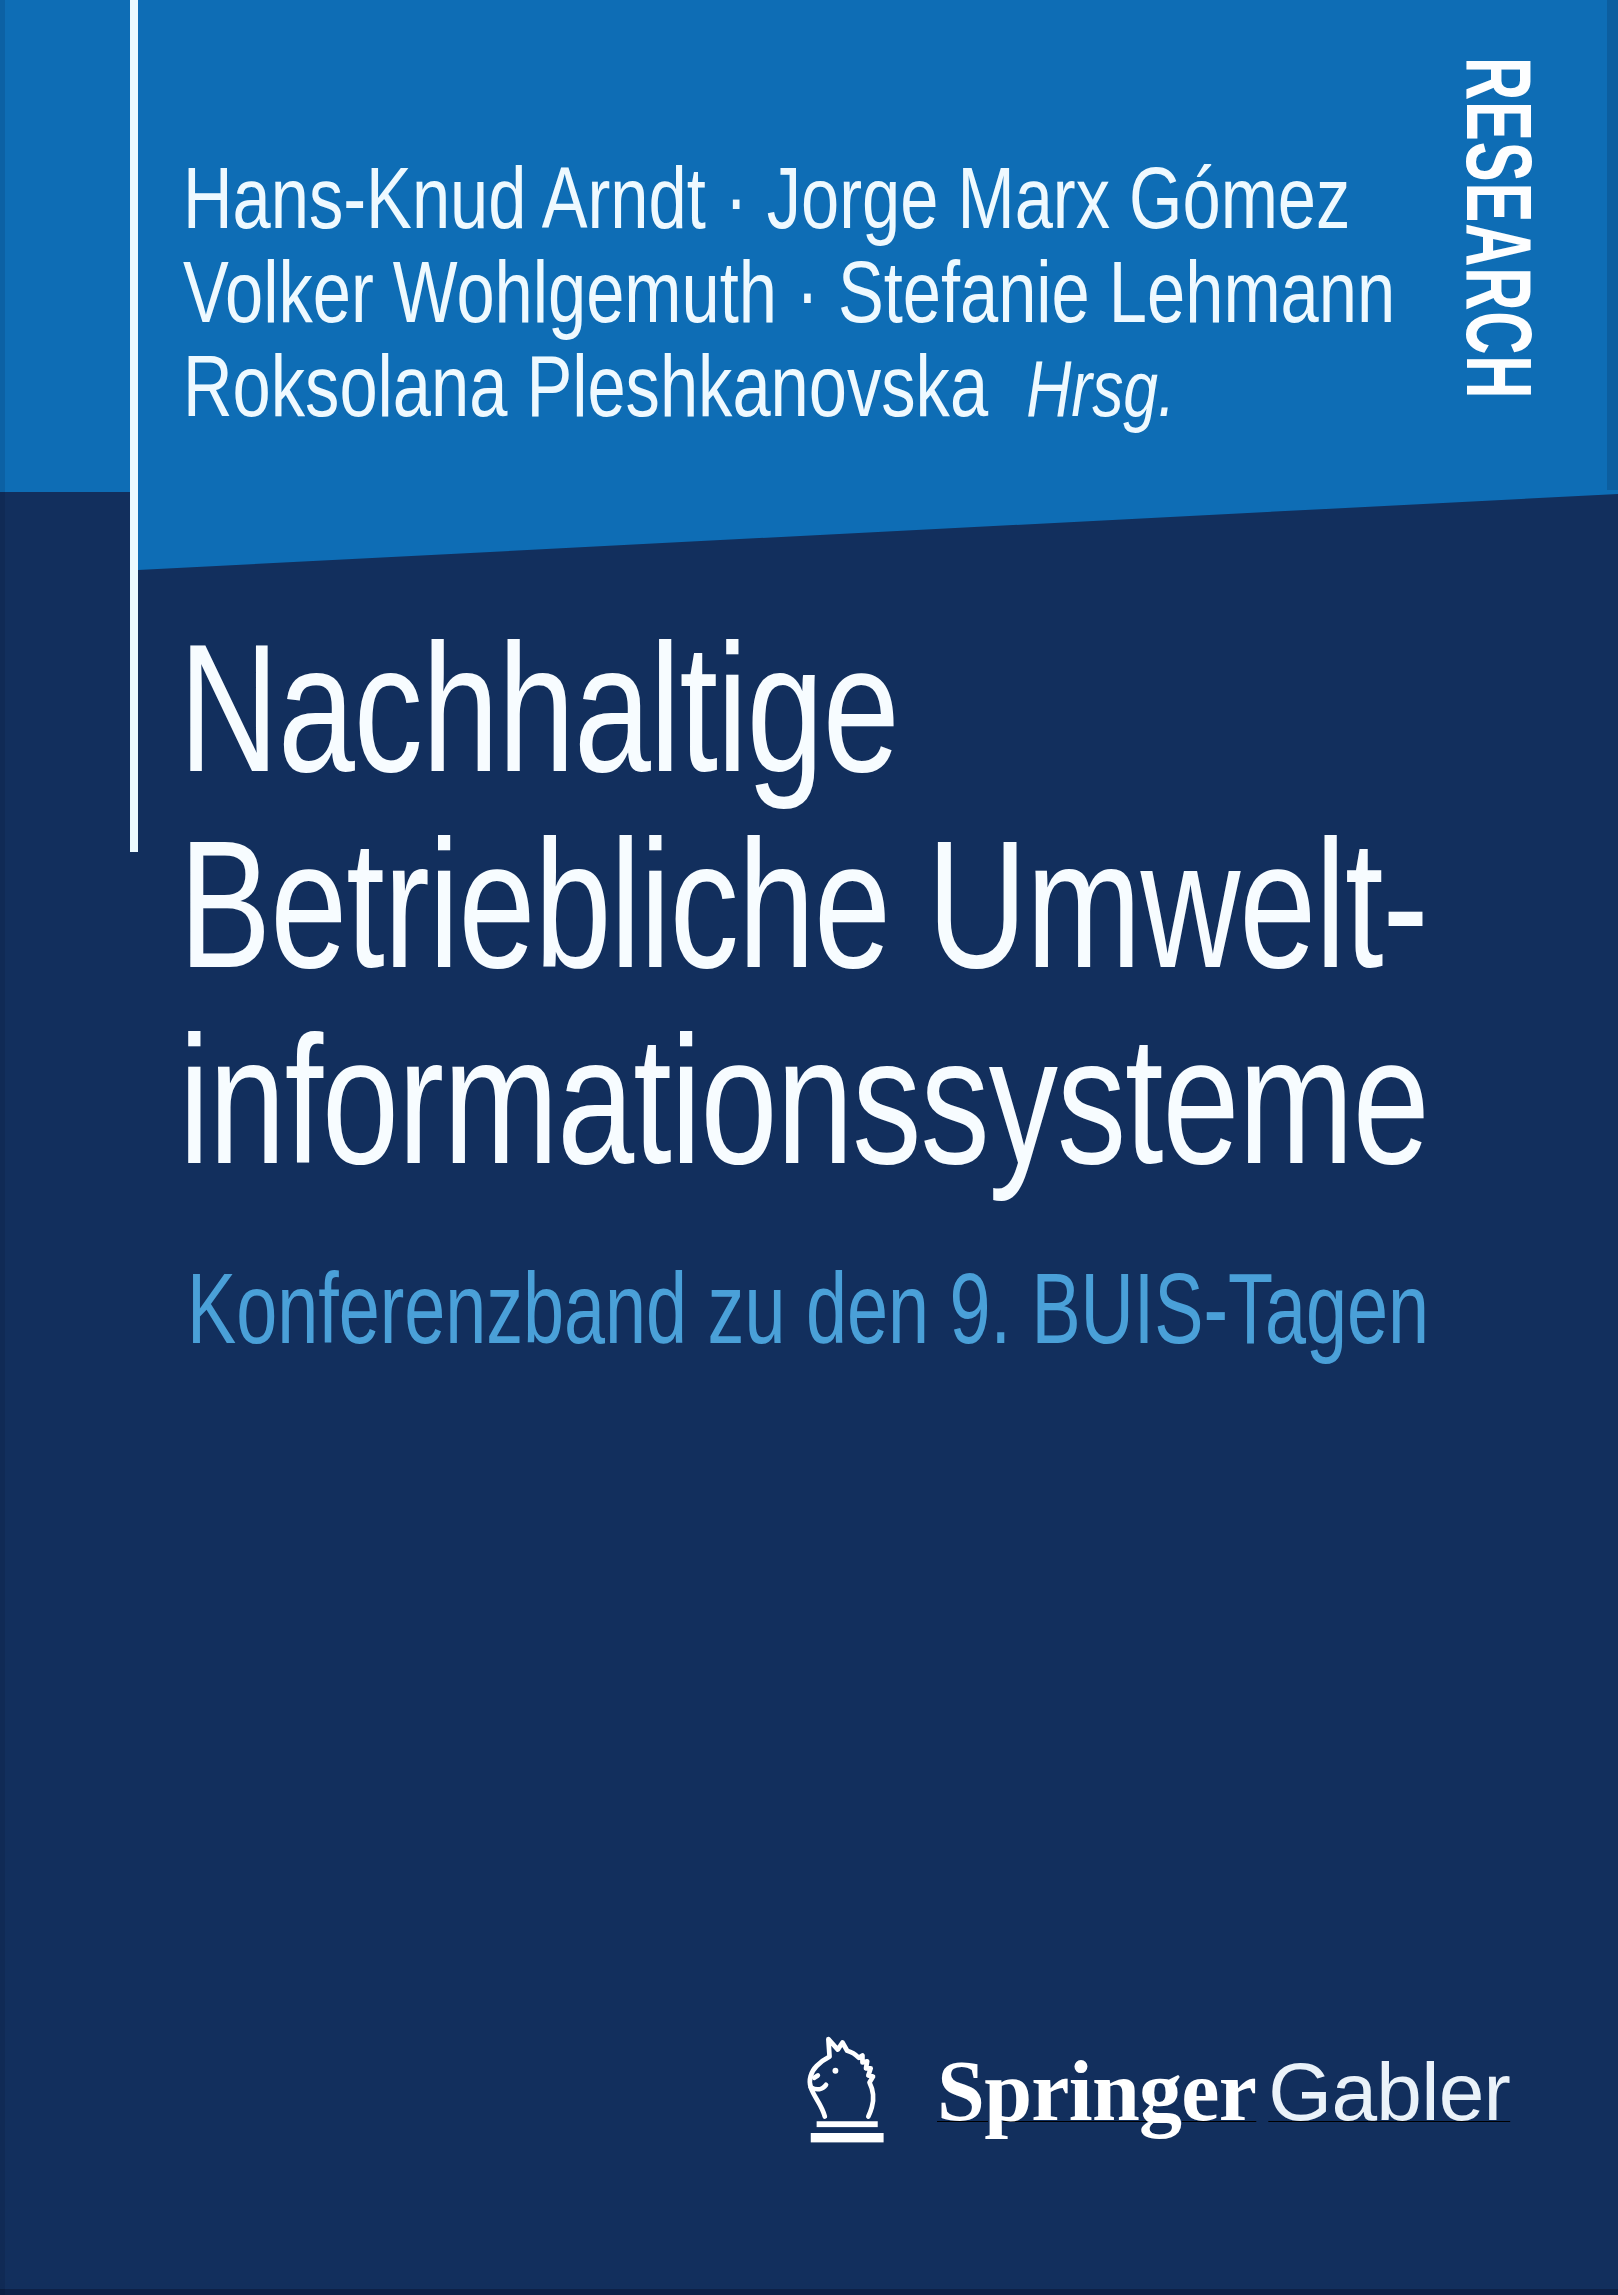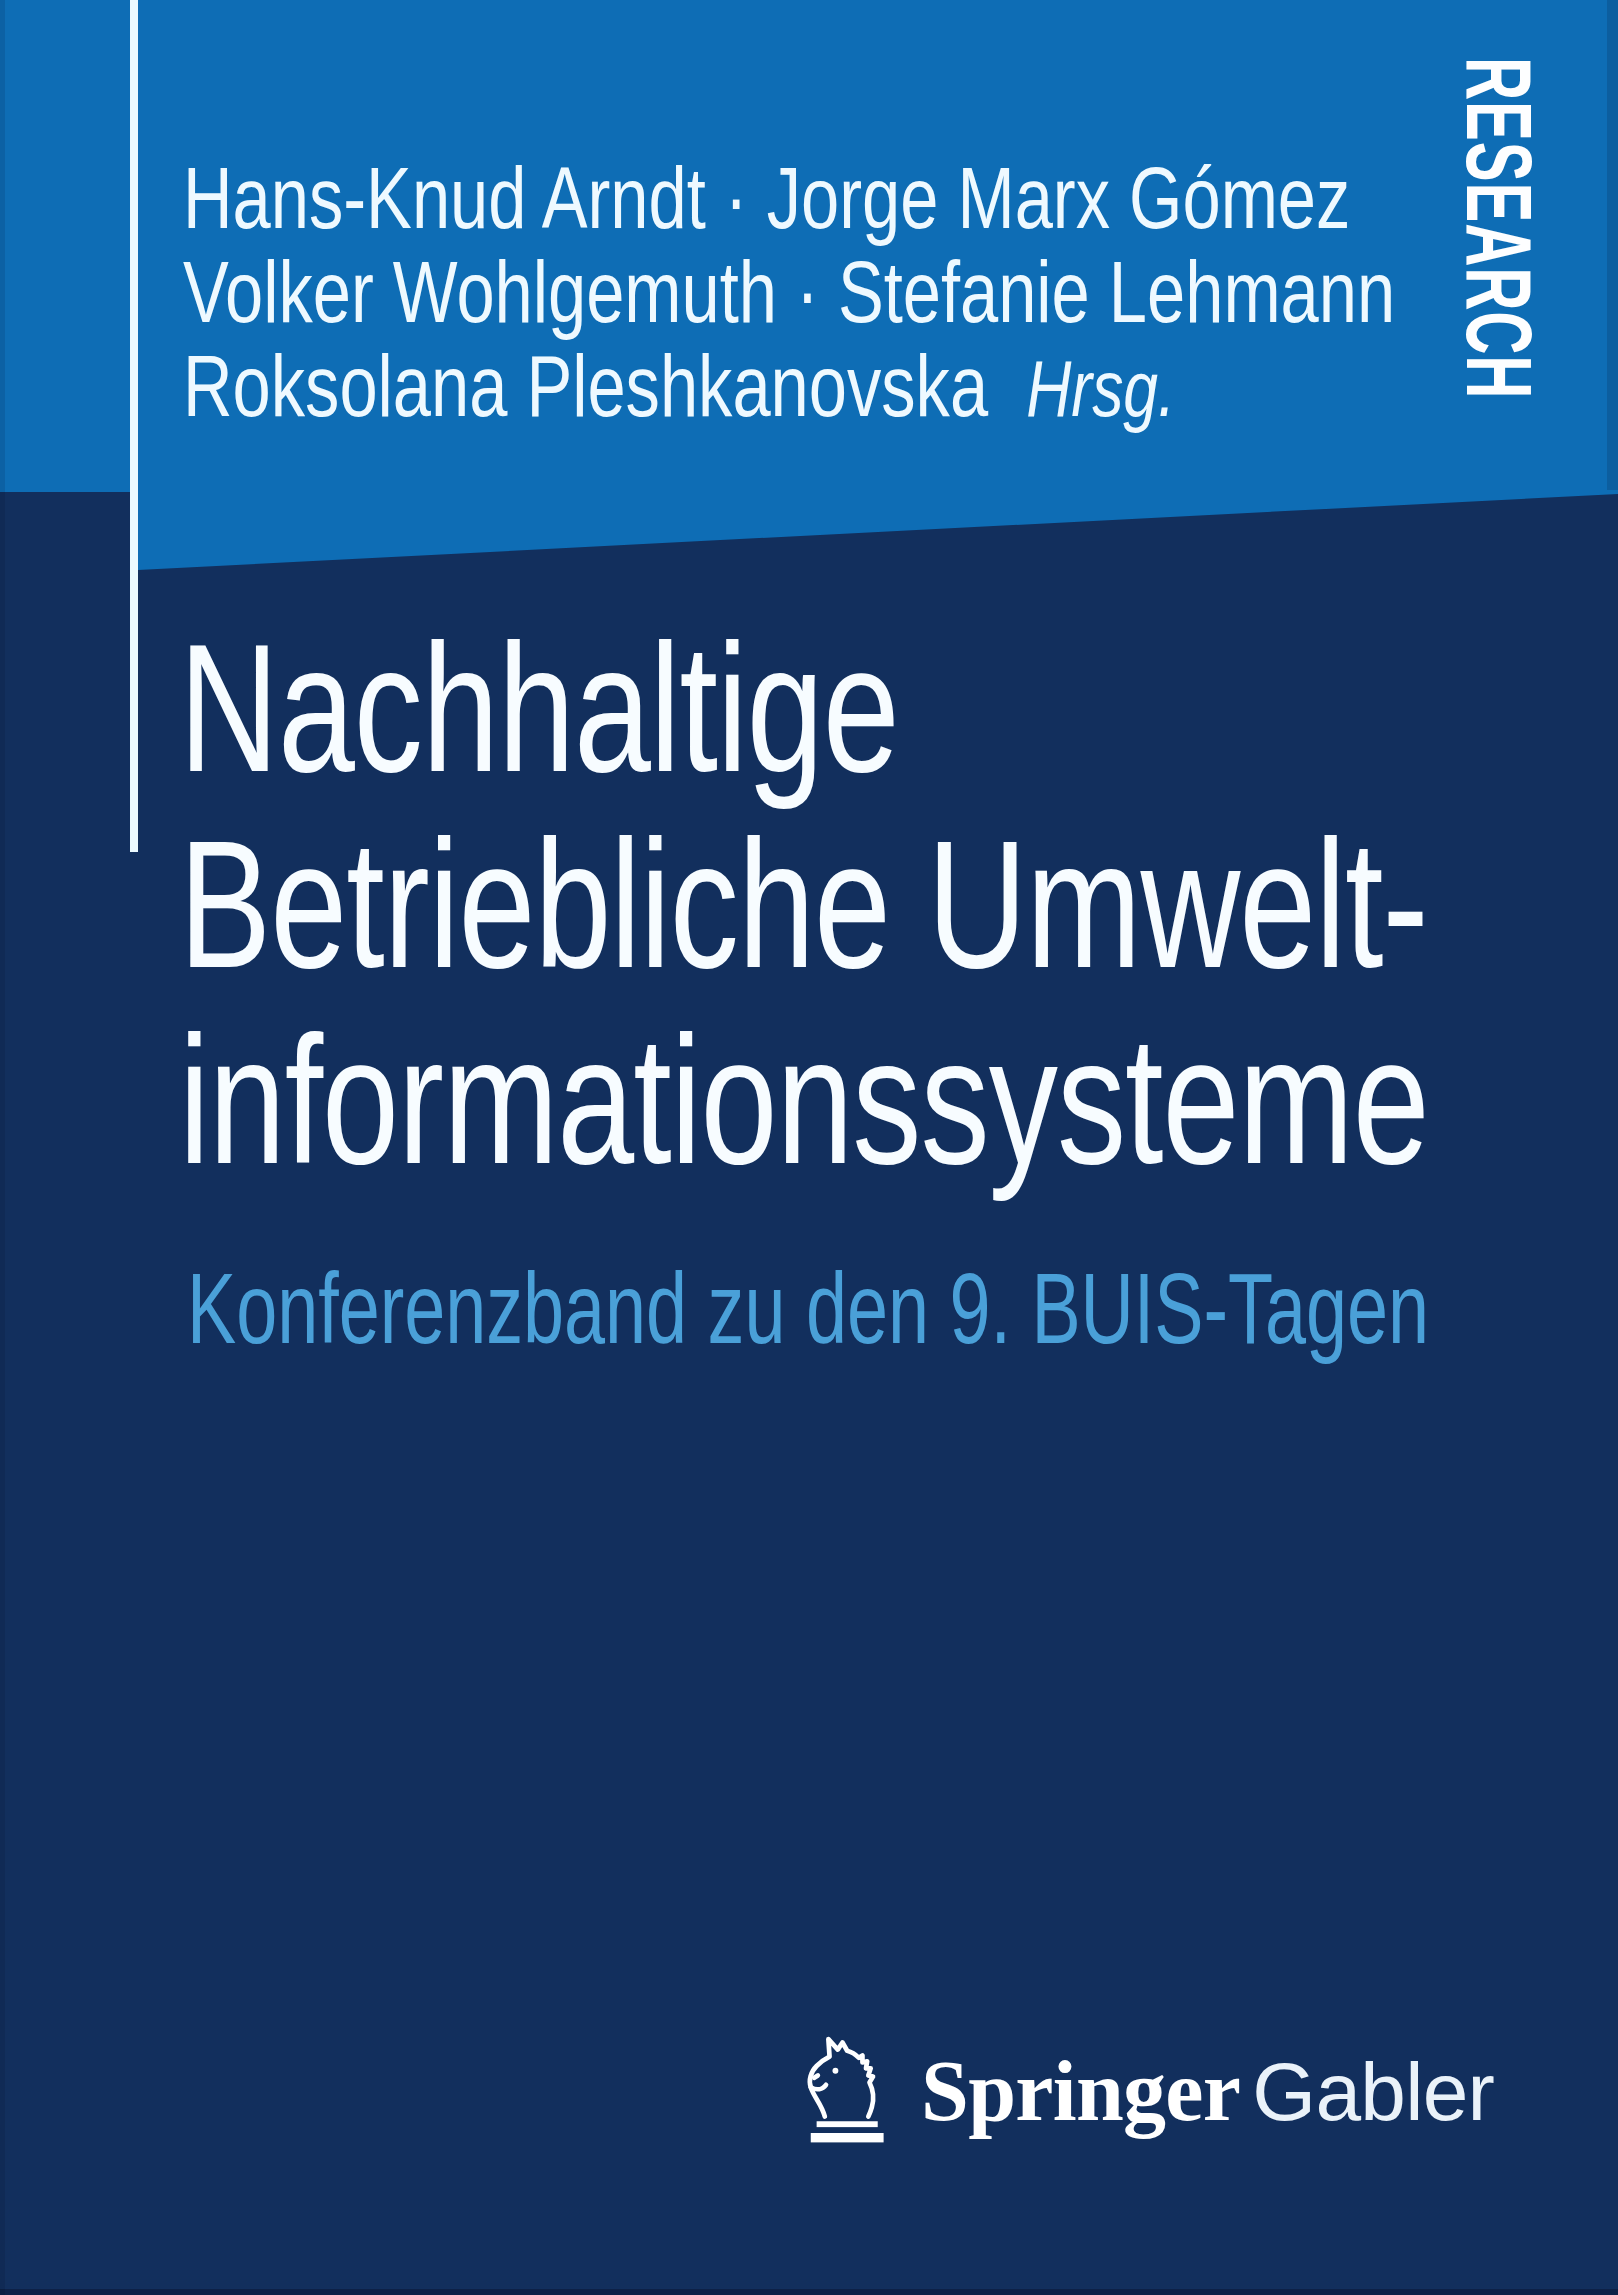--- a/index.html
+++ b/index.html
@@ -87,23 +87,24 @@
   
   .logo{
     position:absolute;left:799px;top:2028px;
     display:flex;align-items:flex-start;
   }
   .knight{
     width:94px;height:116px;
     display:block;
   }
   .wordmark{
-    margin-left:28px;
+    margin-left:44px;
     margin-top:19px;
     white-space:nowrap;
+    text-decoration:underline;
   }
   .name-serif{
     font-family:"Liberation Serif", serif;
     font-weight:600;
     font-size:86px;
     line-height:88px;
     color:#ffffff;
     letter-spacing:-0.7px;
   }
   .name-sans{

